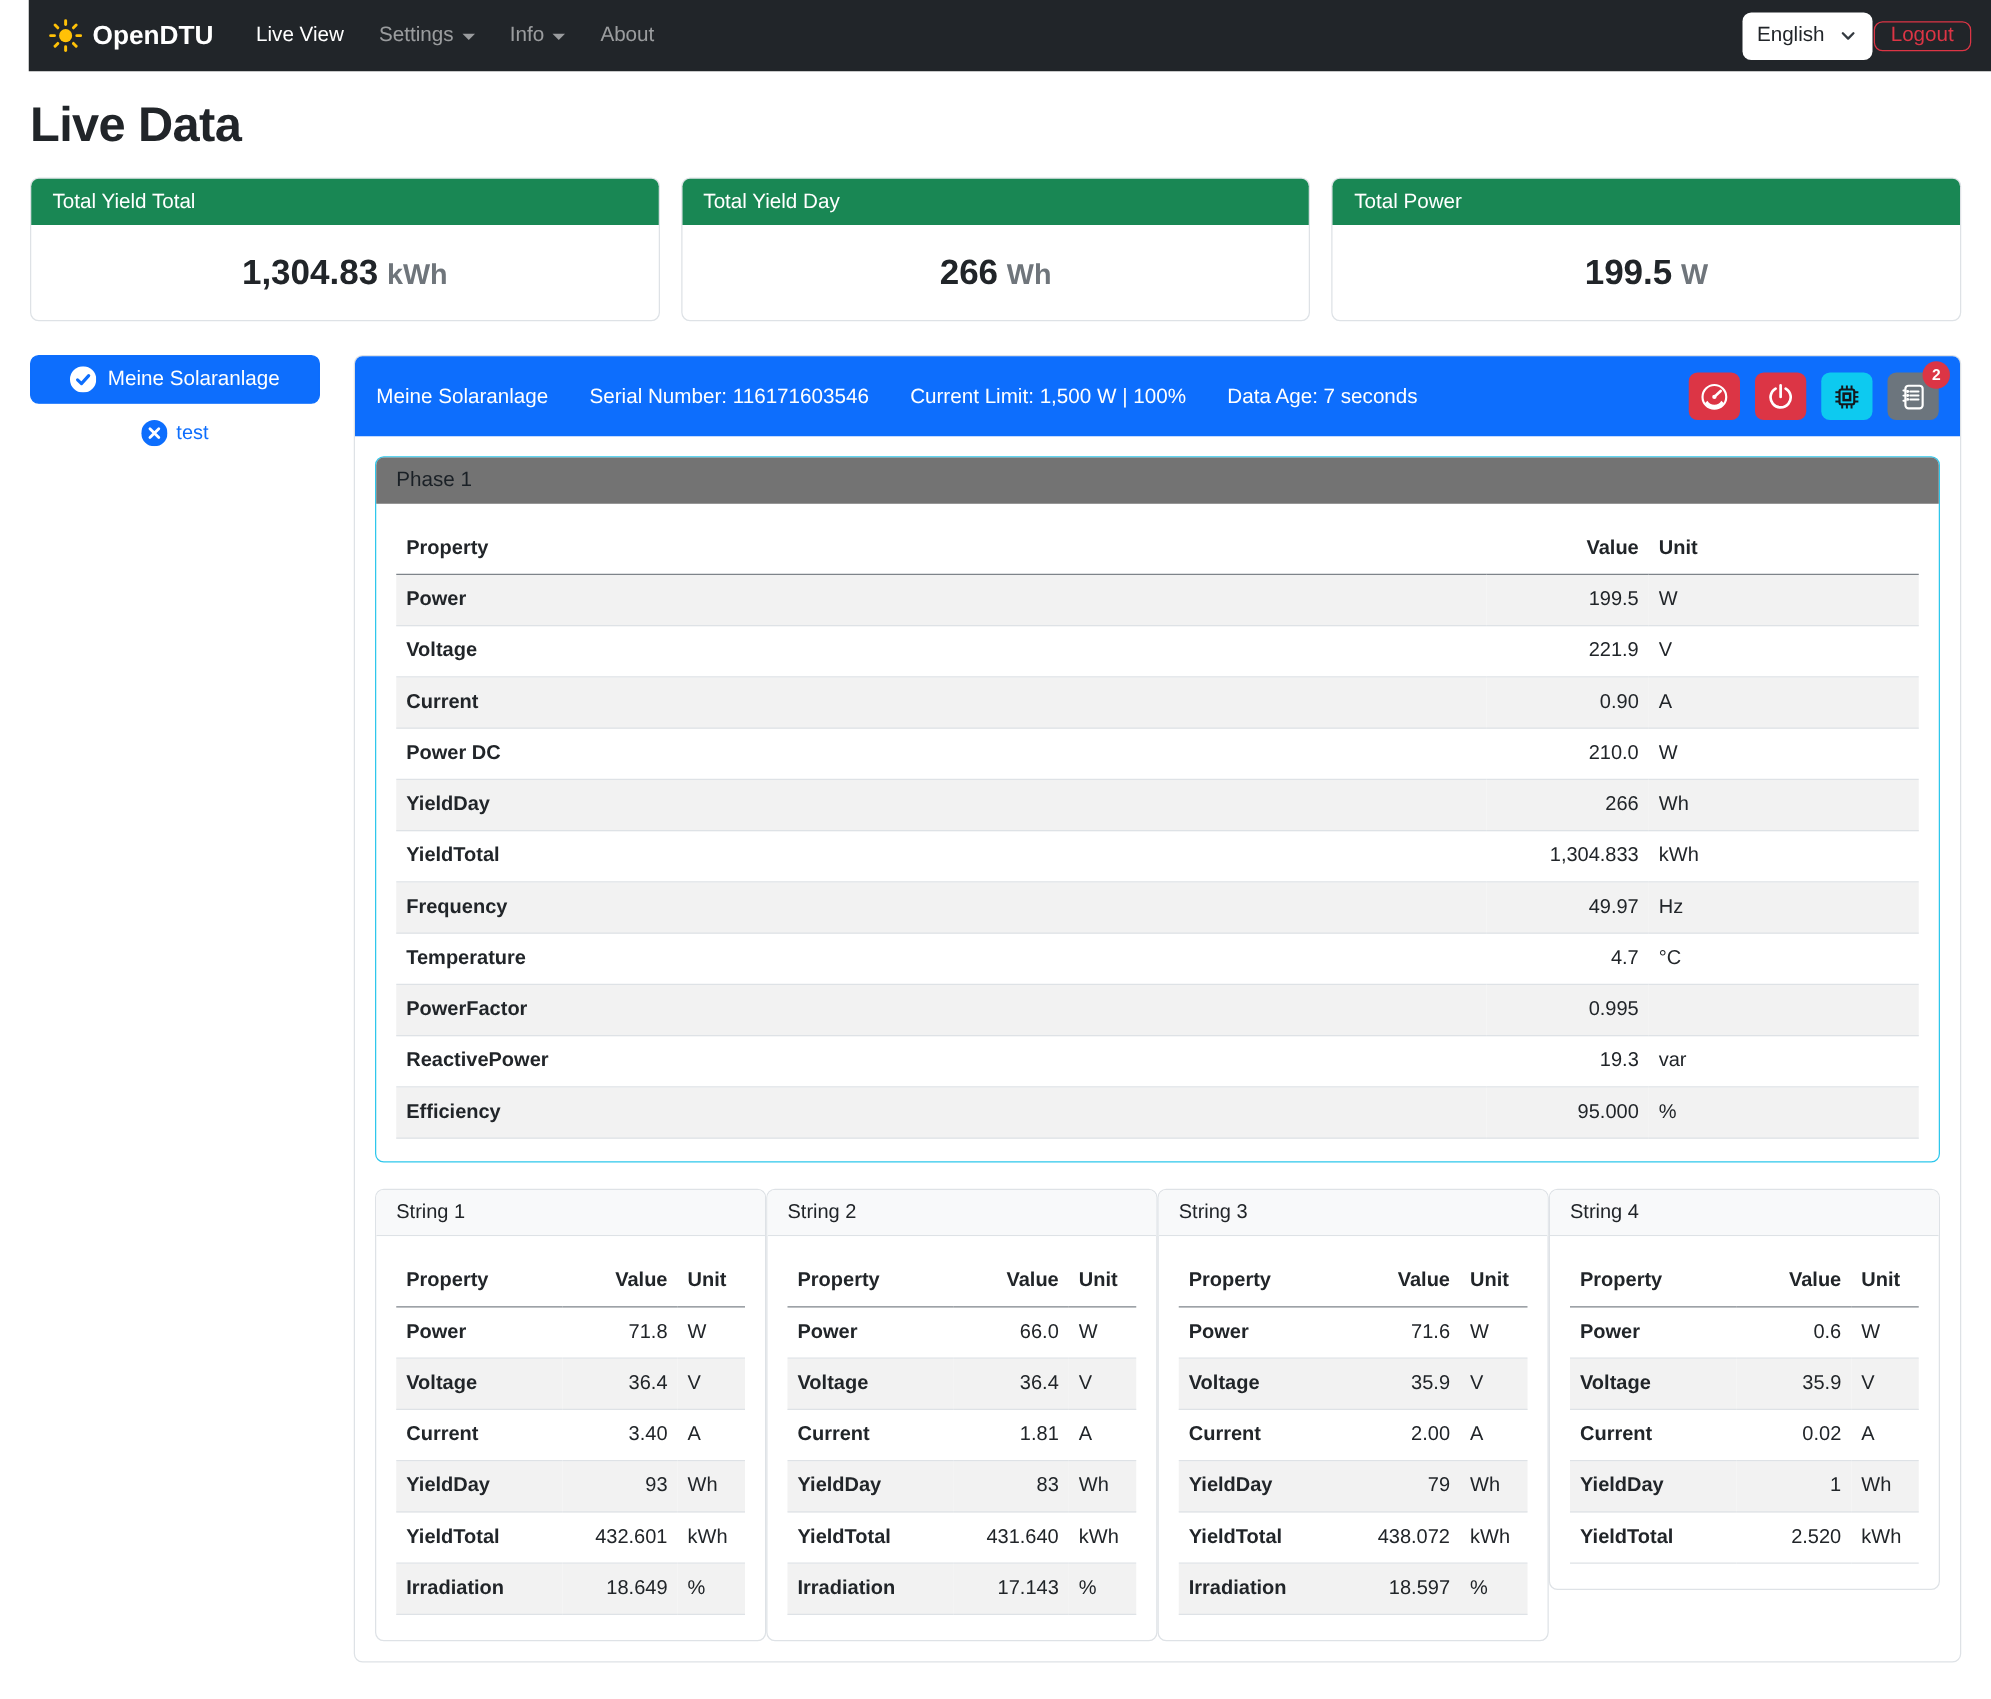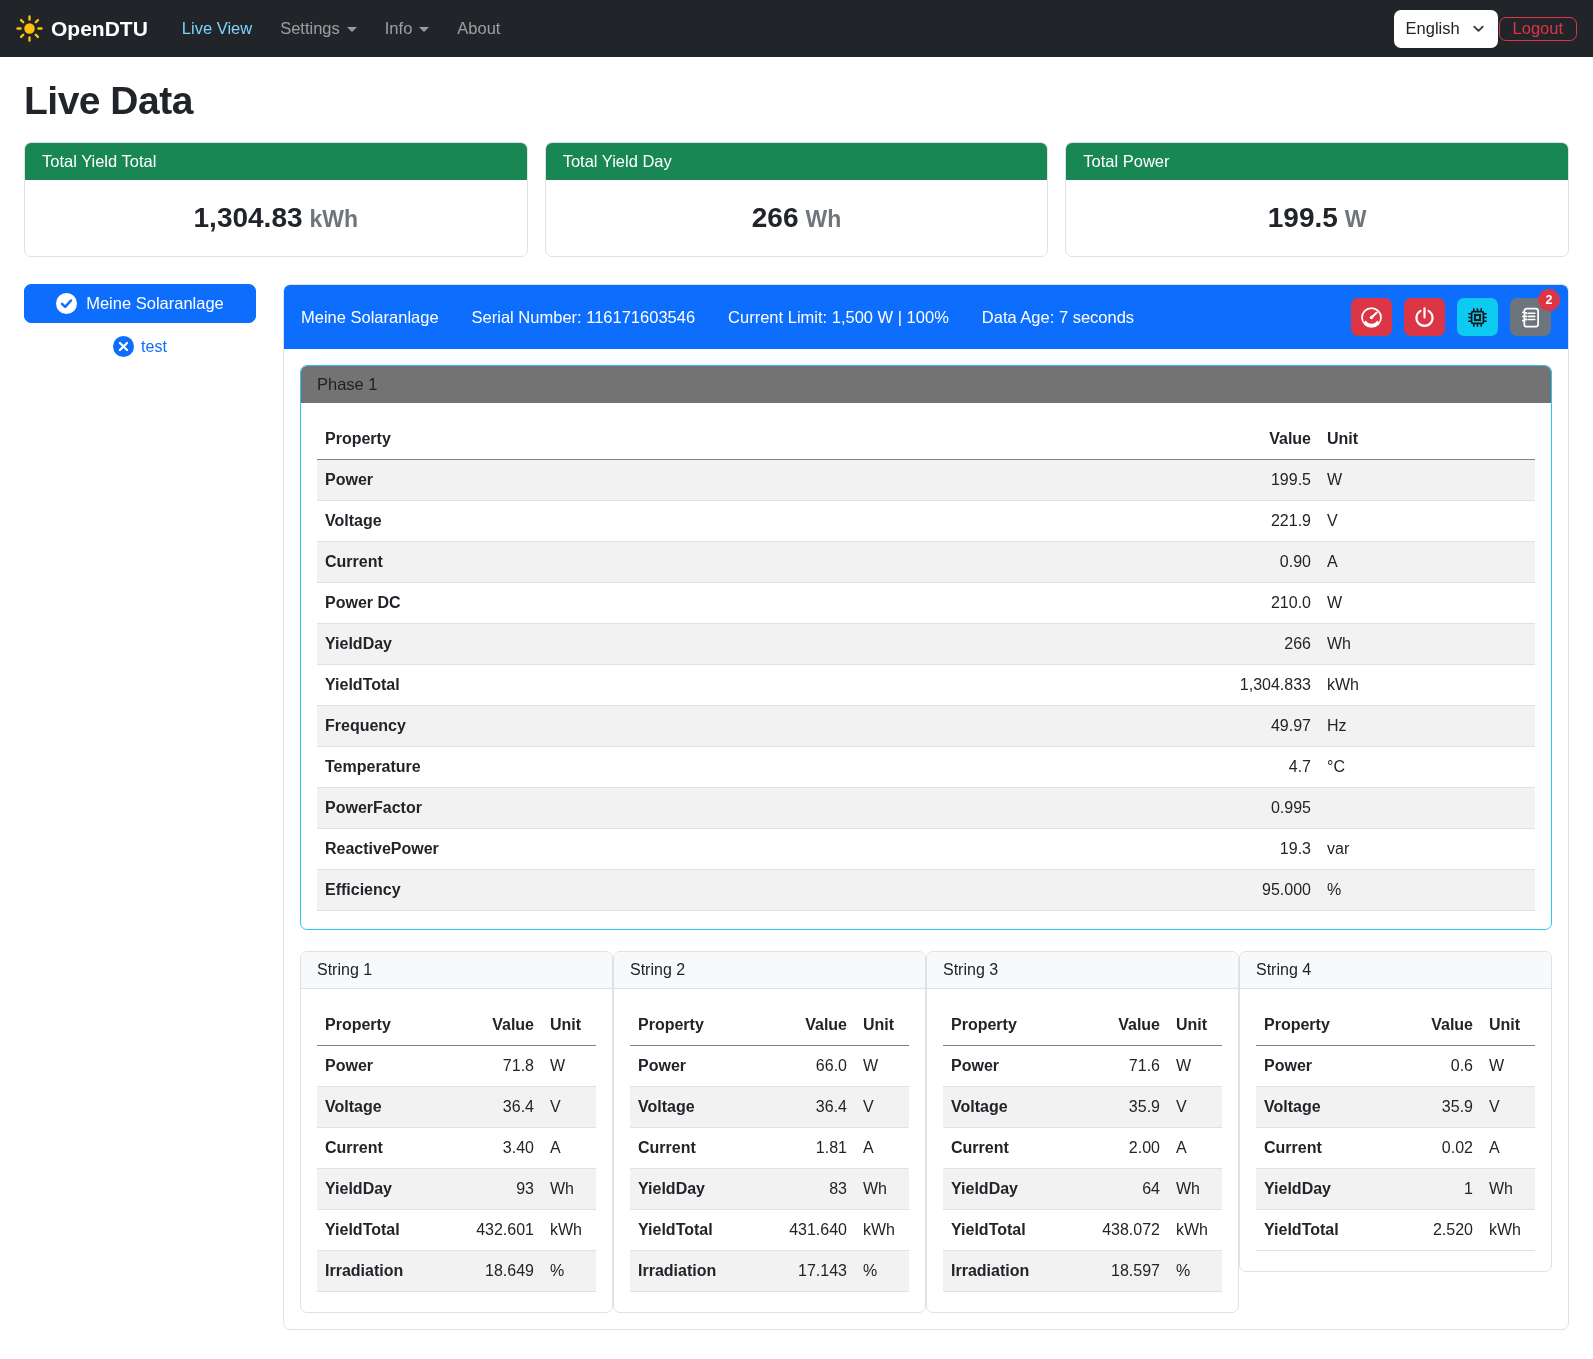--- a/index.html
+++ b/index.html
@@ -14,37 +14,38 @@
   }
 
   
   .navbar {
     height: 57px;
     background: #211f24;
     background: #212529;
     display: flex;
     align-items: center;
     padding: 0 16px;
+    margin-left: 23px;
   }
   .brand {
     display: flex; align-items: center; gap: 8px;
     color: #fff; font-size: 21px; font-weight: 600;
     margin-right: 22px; cursor: pointer;
   }
   .nav-items { display: flex; align-items: center; gap: 4px; }
   .nav-link {
     color: rgba(255,255,255,0.55);
     padding: 8px 12px;
     font-size: 16.5px;
     cursor: pointer;
     display: flex; align-items: center; gap: 7px;
     background: none; border: none;
     font-family: inherit;
   }
-  .nav-link.active { color: #7dd3fc; }
+  .nav-link.active { color: #ffffff; }
   .caret {
     width: 0; height: 0; display: inline-block;
     border-left: 5px solid transparent;
     border-right: 5px solid transparent;
     border-top: 5px solid rgba(255,255,255,0.55);
     margin-top: 2px;
   }
   .nav-right { margin-left: auto; display: flex; align-items: center; gap: 1px; }
   .lang-select {
     background: #ffffff; border-radius: 7px;
@@ -494,21 +495,21 @@
                       <td class="val">35.9</td>
                       <td class="unit">V</td>
                     </tr>
                     <tr>
                       <th class="prop">Current</th>
                       <td class="val">2.00</td>
                       <td class="unit">A</td>
                     </tr>
                     <tr>
                       <th class="prop">YieldDay</th>
-                      <td class="val">64</td>
+                      <td class="val">79</td>
                       <td class="unit">Wh</td>
                     </tr>
                     <tr>
                       <th class="prop">YieldTotal</th>
                       <td class="val">438.072</td>
                       <td class="unit">kWh</td>
                     </tr>
                     <tr>
                       <th class="prop">Irradiation</th>
                       <td class="val">18.597</td>

